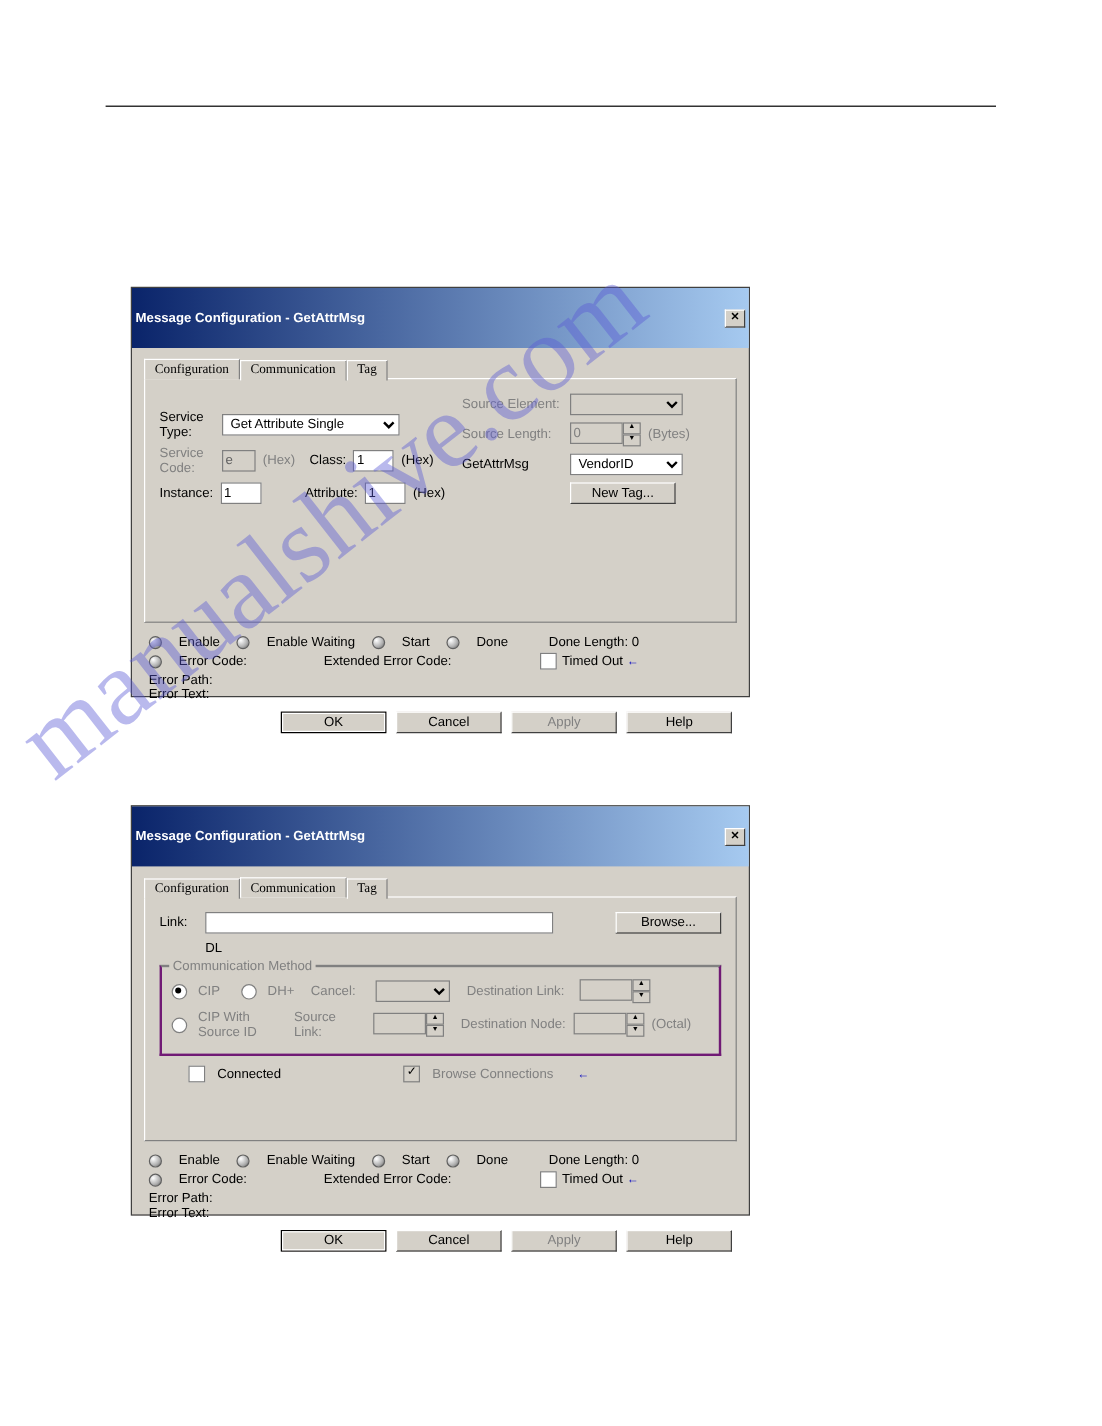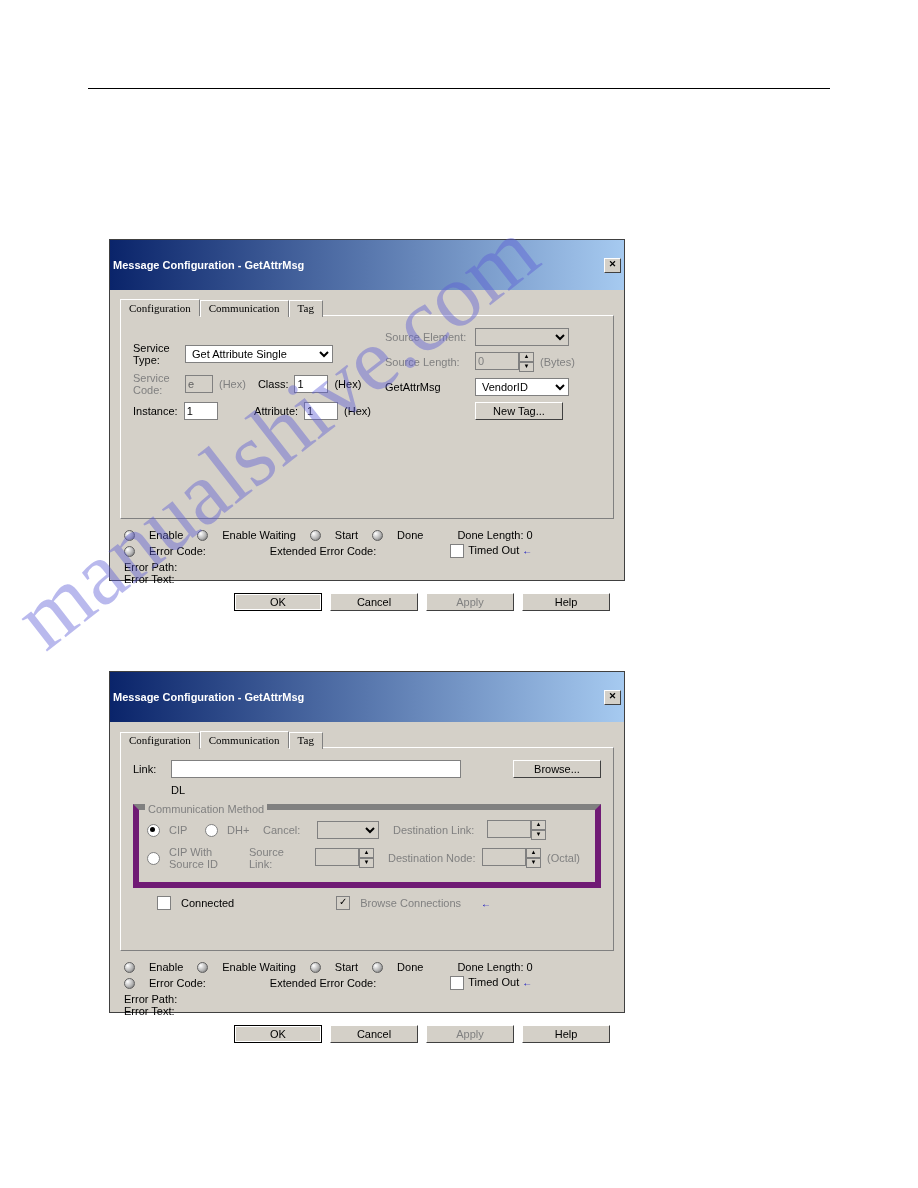--- a/index.html
+++ b/index.html
@@ -141,21 +141,21 @@
     display: flex; justify-content: flex-end; gap: 8px;
     padding: 6px 14px 10px 14px;
   }
   .checkbox {
     width:12px; height:12px; background:#fff; border:1px solid #808080;
     display:inline-block; vertical-align:middle; margin-right:4px;
     text-align:center; line-height:10px; font-size:10px;
   }
   .arrow { color:#0000c0; font-size:10px; }
   .groupbox {
-    border: 6px solid #701a75;
+    border: 2px solid #701a75;
     border-top-color:#808080;
     position: relative;
     padding: 10px 8px 6px 8px;
     margin: 8px 0;
   }
   .groupbox .gb-title {
     position:absolute; top:-7px; left:6px; background:#d4d0c8; padding:0 3px;
     color:#808080;
   }
   .radio {

